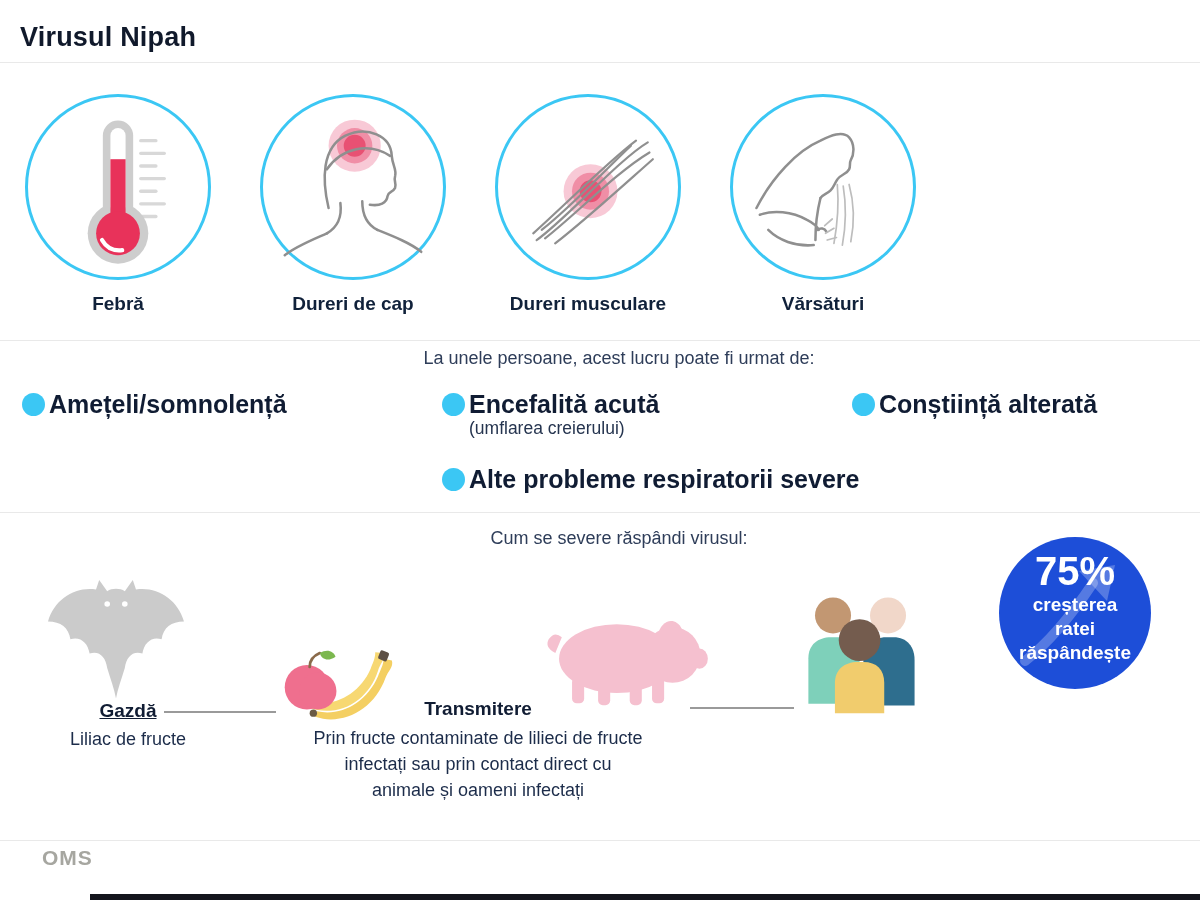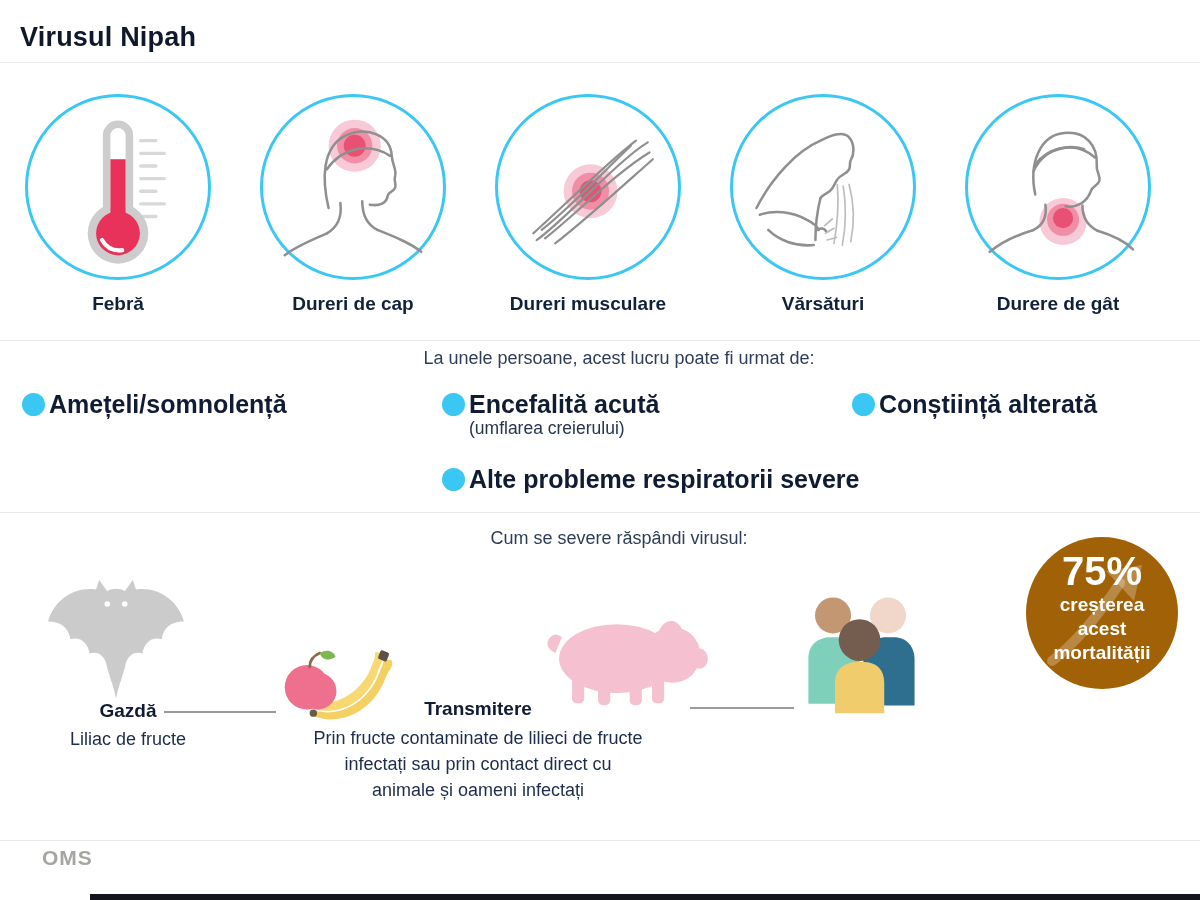--- a/index.html
+++ b/index.html
@@ -39,38 +39,38 @@
   .bullet{width:23px;height:23px;border-radius:50%;background:#3bc7f4;flex:0 0 auto;margin-right:4px;}
   .comp-label{font-size:25px;font-weight:700;color:#101c33;}
   .comp-sub{position:absolute;font-size:17.5px;font-weight:400;color:#25344f;}
 
   
   .spread-heading{
     position:absolute;left:0;right:0;top:528px;text-align:center;
     font-size:18px;font-weight:500;color:#2e3d59;
   }
   .host-block{position:absolute;left:18px;top:700px;width:220px;text-align:center;}
-  .host-label{font-size:19px;font-weight:700;color:#101c33;}
+  .host-label{font-size:19px;font-weight:700;color:#101c33;text-decoration:underline;}
   .host-sub{margin-top:7px;font-size:18px;color:#1c2c4a;}
   .conn{position:absolute;height:2px;background:#9a9a9a;}
   .conn1{left:164px;top:711px;width:112px;}
   .conn2{left:690px;top:707px;width:104px;}
   .trans-block{position:absolute;left:313px;top:698px;width:330px;text-align:center;}
   .trans-label{font-size:19px;font-weight:700;color:#101c33;}
   .trans-text{margin-top:5px;font-size:18px;line-height:26px;color:#1c2c4a;text-align:center;}
   .person-text{
     position:absolute;left:783px;top:727px;width:168px;text-align:center;
     font-size:18px;line-height:26px;color:#1c2c4a;
   }
   .icon-abs{position:absolute;}
 
   
   .badge{
-    position:absolute;left:1026px;top:537px;width:152px;height:152px;border-radius:50%;
-    background:#a16207;color:#ffffff;text-align:center;overflow:hidden;
+    position:absolute;left:999px;top:537px;width:152px;height:152px;border-radius:50%;
+    background:#1d4ed8;color:#ffffff;text-align:center;overflow:hidden;
   }
   .badge-arrow{position:absolute;left:0;top:0;width:152px;height:152px;}
   .badge-value{position:relative;margin-top:12px;font-size:40px;font-weight:800;line-height:44px;}
   .badge-label{position:relative;margin:0 auto;width:118px;font-size:19px;font-weight:700;line-height:24px;}
 
   .footer-src{position:absolute;left:42px;top:846px;font-size:21px;color:#a6a6a0;letter-spacing:1px;font-weight:bold;}
   .bottom-bar{position:absolute;left:90px;right:0;bottom:0;height:6px;background:#14151d;}
 </style>
 </head>
 <body>
@@ -158,39 +158,20 @@
             <path d="M126,92 C132,114 132,140 128,160"></path>
             <path d="M98,150 l10,-6"></path>
             <path d="M100,158 l11,-3"></path>
             <path d="M97,141 l9,-8"></path>
           </g>
         </svg>
       </div>
       <div class="sym-label">Vărsături</div>
     </div>
 
-    <div class="sym-cell">
-      <div class="sym-circle">
-        <svg viewBox="0 0 190 190">
-          <circle cx="101" cy="136" r="28" fill="#f8c9d6"></circle>
-          <circle cx="101" cy="134" r="19" fill="#f08ea6"></circle>
-          <circle cx="101" cy="132" r="12" fill="#e85173"></circle>
-          <g fill="none" stroke="#8f8f8f" stroke-width="3" stroke-linecap="round" stroke-linejoin="round">
-            <path d="M68,104 C60,66 74,34 102,31 C128,28 142,46 141,68 C140,78 146,81 144,88 C142,94 136,93 134,100 C130,112 118,120 104,118"></path>
-            <path d="M66,76 C80,46 116,40 139,60"></path>
-            <path d="M68,68 C84,48 108,44 126,50"></path>
-            <path d="M80,116 C82,130 78,140 66,146"></path>
-            <path d="M124,117 C124,131 130,141 142,147"></path>
-            <path d="M66,146 C46,152 26,162 14,172"></path>
-            <path d="M142,147 C162,153 176,161 184,169"></path>
-          </g>
-        </svg>
-      </div>
-      <div class="sym-label">Durere de gât</div>
-    </div>
 
   </div>
 
   <div class="divider div2"></div>
   <div class="comp-heading">La unele persoane, acest lucru poate fi urmat de:</div>
 
   <div class="comp-item" style="left:22px;top:390px;">
     <span class="bullet"></span>
     <span class="comp-label">Amețeli/somnolență</span>
   </div>
@@ -261,20 +242,20 @@
     <circle cx="66" cy="53" r="22" fill="#745c4e"></circle>
     <path d="M40,130 L40,98 C40,84 50,76 64,76 L70,76 C84,76 92,84 92,98 L92,130 Z" fill="#f1cc6d"></path>
   </svg>
 
   <div class="badge">
     <svg class="badge-arrow" viewBox="0 0 152 152">
       <path d="M26,124 C52,104 74,76 94,46" stroke="rgba(255,255,255,0.25)" stroke-width="10" fill="none" stroke-linecap="round"></path>
       <path d="M80,34 L116,28 L108,64 Z" fill="rgba(255,255,255,0.25)"></path>
     </svg>
     <div class="badge-value">75%</div>
-    <div class="badge-label">creșterea acest mortalității</div>
+    <div class="badge-label">creșterea ratei răspândește</div>
   </div>
 
   <div class="divider div4"></div>
   <div class="footer-src">OMS</div>
   <div class="bottom-bar"></div>
 
 </div>
 
 </body></html>

